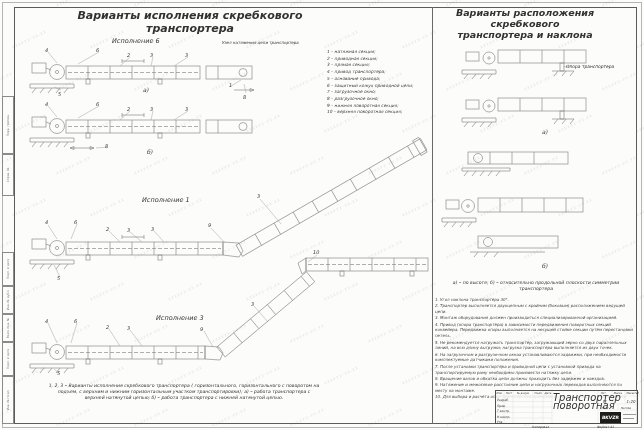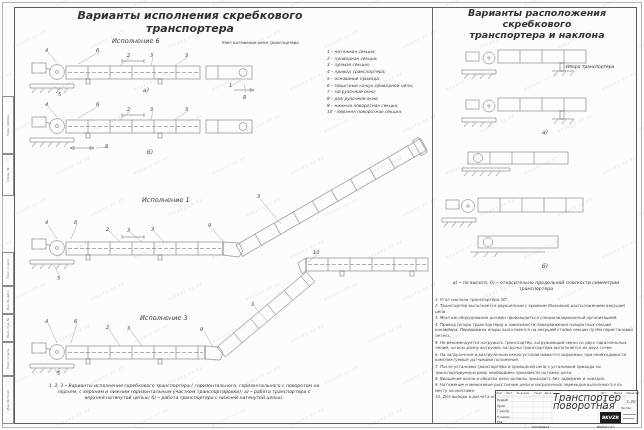--- a/index.html
+++ b/index.html
@@ -286,29 +286,29 @@
     </g>
 
     <g stroke="#56565 4" stroke-width="0.55" stroke-opacity="1">
       <path stroke="#565654" d="M504 390 V424 M513 390 V424 M533 390 V424 M543 390 V424 M552 390 V424 M598 390 V424"></path>
       <path stroke="#565654" d="M495 396 H552 M495 401.5 H552 M495 407 H552 M495 412.5 H552 M495 418 H552"></path>
       <path stroke="#565654" d="M598 396 H638 M598 404 H638 M598 410 H638 M612 390 V404 M625 390 V404 M618 404 V410"></path>
     </g>
   </svg>
 
   <div class="t f11 center" style="left:40px;top:9px;width:300px">Варианты исполнения скребкового транспортера</div>
-  <div class="t f10 center" style="left:438px;top:7px;width:198px">
+  <div class="t f10 center" style="left:426px;top:7px;width:198px">
     <div>Варианты расположения скребкового</div>
     <div>транспортера и наклона</div>
   </div>
 
   <div class="t f7" style="left:112px;top:37px">Исполнение  6</div>
   <div class="t" style="left:222px;top:40px;font-size:4px">Узел натяжения цепи транспортера</div>
   <div class="t f7" style="left:142px;top:196px">Исполнение  1</div>
-  <div class="t f7" style="left:140px;top:314px">Исполнение  3</div>
+  <div class="t f7" style="left:156px;top:314px">Исполнение  3</div>
   <div class="t" style="left:566px;top:64px;font-size:4.4px">Опора транспортера</div>
 
   <span class="c" style="left:45px;top:47px">4</span>
   <span class="c" style="left:96px;top:47px">6</span>
   <span class="c" style="left:127px;top:52px">2</span>
   <span class="c" style="left:150px;top:52px">3</span>
   <span class="c" style="left:185px;top:52px">3</span>
   <span class="c" style="left:58px;top:91px">5</span>
   <span class="cv" style="left:143px;top:86px">а)</span>
   <span class="c" style="left:229px;top:82px">1</span>

